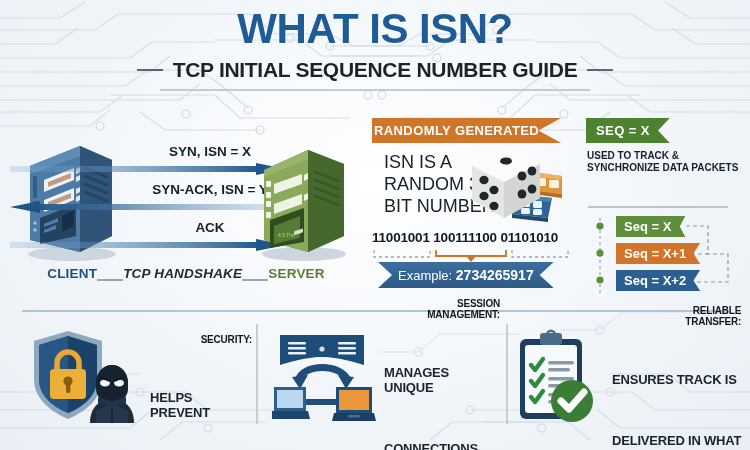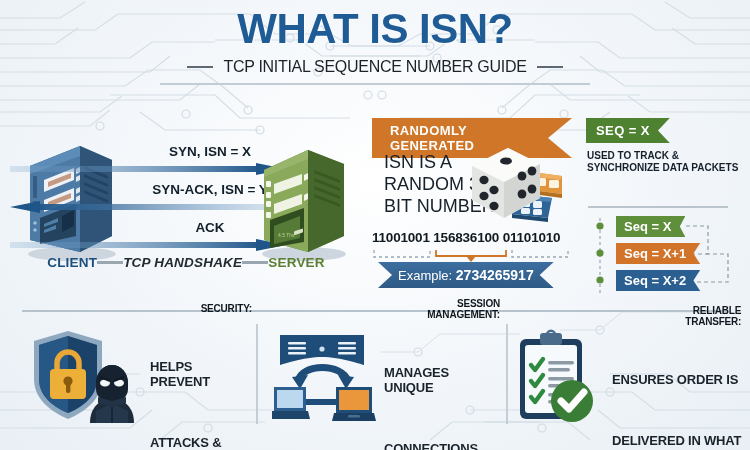--- a/index.html
+++ b/index.html
@@ -15,47 +15,47 @@
   }
   .circuit{position:absolute;top:0;left:0;width:750px;height:450px;pointer-events:none;}
   
   .header{position:absolute;top:8px;left:0;width:750px;text-align:center;}
   .title{
     font-size:42px;font-weight:bold;letter-spacing:-0.5px;color:#1f5c96;
     line-height:1;text-shadow:1px 1px 0 rgba(255,255,255,.8);
   }
   .subwrap{display:flex;align-items:center;justify-content:center;gap:10px;margin-top:8px;}
   .subrule{height:2px;width:26px;background:#2b3a44;opacity:.75;}
-  .subtitle{font-size:16px;font-weight:normal;color:#1b2329;letter-spacing:-0.3px;}
+  .subtitle{font-size:21px;font-weight:bold;color:#1b2329;letter-spacing:-0.3px;}
   .titleunder{width:430px;height:2px;background:#c3ccd4;margin:7px auto 0;}
   
   .panel{position:absolute;}
   
   #handshake{left:6px;top:138px;width:360px;height:160px;}
   .tower{position:absolute;}
   .arrows{position:absolute;left:128px;top:6px;width:152px;height:120px;}
   .arrowlbl{
     position:absolute;width:152px;text-align:center;font-size:13.5px;
     font-weight:bold;color:#12202c;white-space:nowrap;
   }
   .legend{
-    position:absolute;left:0;top:117px;width:360px;
-    display:flex;align-items:center;justify-content:center;
+    position:absolute;left:0;top:128px;width:360px;
+    display:flex;align-items:flex-end;justify-content:center;
     font-size:13.5px;font-weight:bold;letter-spacing:.2px;
   }
   .legend .client{color:#1d4f7c;}
   .legend .server{color:#5d7f35;}
   .legend .mid{color:#222b31;font-style:italic;}
   .legend .dash{width:26px;height:2.5px;background:#9aa7b1;}
   
   #random{left:372px;top:118px;width:200px;height:180px;}
   .banner-orange{
     position:relative;display:inline-block;background:#cf7628;
     color:#fff;font-size:13px;font-weight:bold;letter-spacing:.4px;
-    padding:5px 22px 5px 18px;
+    padding:5px 22px 5px 2px;
     clip-path:polygon(0 0,100% 0,88% 50%,100% 100%,0 100%);
     box-shadow:0 1px 2px rgba(0,0,0,.18);
   }
   .banner-orange .shadow{
     position:absolute;left:3px;bottom:-4px;width:96%;height:4px;background:#a75b18;
     z-index:-1;
   }
   .randtext{
     position:absolute;left:12px;top:34px;width:120px;font-size:18px;
     font-weight:normal;color:#16202a;line-height:1.22;
@@ -348,21 +348,21 @@
         <ellipse cx="30" cy="62" rx="4.6" ry="4.2"></ellipse>
         <ellipse cx="58" cy="32" rx="4.4" ry="4.6"></ellipse>
         <ellipse cx="58" cy="50" rx="4.4" ry="4.6"></ellipse>
         <ellipse cx="68" cy="27" rx="4.4" ry="4.6"></ellipse>
         <ellipse cx="68" cy="45" rx="4.4" ry="4.6"></ellipse>
       </g>
     </svg>
 
     <div class="binary">
       <span>11001001</span>
-      <span>156836100</span>
+      <span>100111100</span>
       <span>01101010</span>
     </div>
 
     <svg class="bracketrow" viewBox="0 0 200 14">
       <g stroke="#9aa6b0" stroke-width="1.3" fill="none" stroke-dasharray="3 3">
         <path d="M2 2 V9 H58 V2"></path>
         <path d="M140 2 V9 H196 V2"></path>
       </g>
       <path d="M64 2 V8 H134 V2" stroke="#cf7628" stroke-width="1.8" fill="none"></path>
       <polygon points="94,8 104,8 99,14" fill="#cf7628"></polygon>
@@ -423,21 +423,20 @@
         <path d="M72 56 a16 18 0 0 1 32 0 v6 a16 14 0 0 1 -32 0 Z" fill="#16222f"></path>
         <ellipse cx="81" cy="56" rx="5" ry="3.4" fill="#f4f7fa"></ellipse>
         <ellipse cx="95" cy="56" rx="5" ry="3.4" fill="#f4f7fa"></ellipse>
         <path d="M76 50 L86 54 M100 50 L90 54" stroke="#0f1923" stroke-width="2"></path>
         <path d="M74 70 L88 74 L102 70 L102 76 L88 80 L74 76 Z" fill="#223348"></path>
       </g>
     </svg>
     <div class="feat-text">
       <div class="feat-head">SECURITY:</div>
       <div class="feat-body">HELPS PREVENT</div>
-      <div class="feat-body">ATTACKS &amp;</div>
     </div>
   </div>
 
   <div class="feature" style="left:272px;width:228px;">
     <svg class="feat-icon" width="104" height="96" viewBox="0 0 104 96">
 
       <path d="M8 6 H92 V36 C92 36 68 28 50 28 C32 28 8 36 8 36 Z" fill="#1f4d7a"></path>
       <g fill="#eaf1f8">
         <rect x="16" y="13" width="18" height="2.6" rx="1"></rect>
         <rect x="16" y="18" width="18" height="2.6" rx="1"></rect>
@@ -491,18 +490,18 @@
         <rect x="36" y="55" width="22" height="3.4" rx="1.7"></rect>
         <rect x="36" y="64" width="26" height="3.4" rx="1.7"></rect>
         <rect x="36" y="71" width="22" height="3.4" rx="1.7"></rect>
       </g>
       <circle cx="60" cy="72" r="21" fill="#3a7d36"></circle>
       <path d="M49 72 L57 80 L72 63" stroke="#ffffff" stroke-width="7" fill="none" stroke-linecap="round" stroke-linejoin="round"></path>
     </svg>
     <div class="feat-text">
       <div class="feat-head">RELIABLE</div>
       <div class="feat-head">TRANSFER:</div>
-      <div class="feat-body">ENSURES ORDER IS</div>
+      <div class="feat-body">ENSURES TRACK IS</div>
       <div class="feat-body">DELIVERED IN WHAT</div>
     </div>
   </div>
 
 </div>
 
 </body></html>

